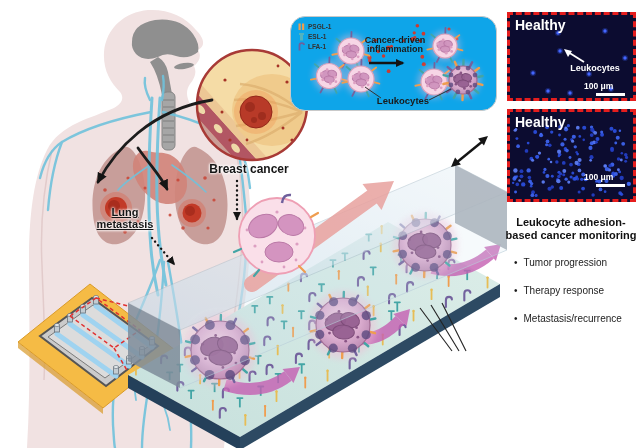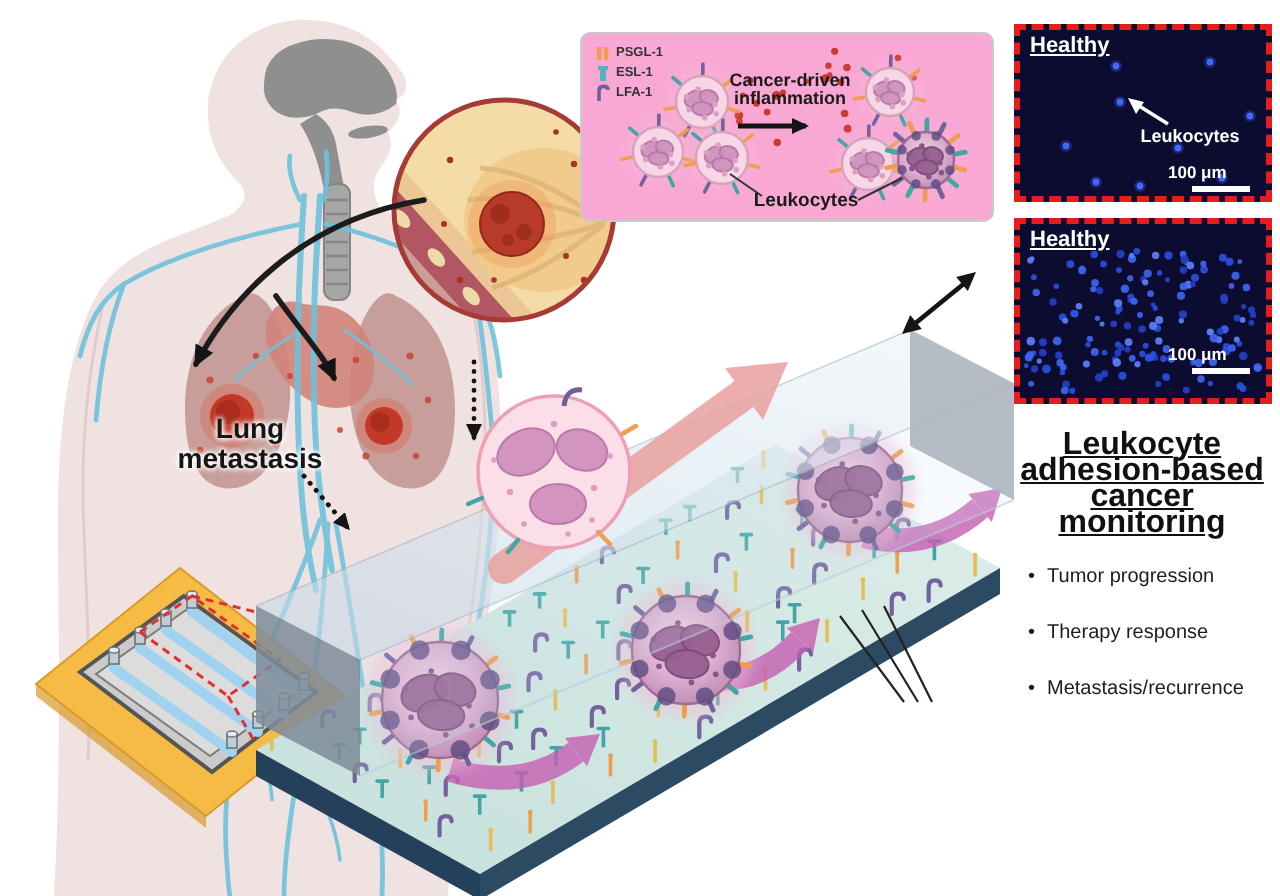--- a/index.html
+++ b/index.html
@@ -2,47 +2,47 @@
 <html><head>
 <meta charset="utf-8">
 <style>
   html,body{margin:0;padding:0;background:#fff;}
   #stage{position:relative;width:640px;height:448px;overflow:hidden;background:#fff;
          font-family:"Liberation Sans",sans-serif;}
   #art{position:absolute;left:0;top:0;z-index:1;}
   .lbl{position:absolute;z-index:6;font-weight:bold;color:#151515;text-align:center;
        line-height:1.08;text-shadow:0 0 3px #fff,0 0 3px #fff,0 0 2px #fff;}
   #breast-label{left:203px;top:163px;width:92px;font-size:12px;}
-  #lungmet-label{left:87px;top:207px;width:76px;font-size:14px;}
+  #lungmet-label{left:87px;top:207px;width:76px;font-size:11px;text-decoration:underline;}
   #chip-label{left:5px;top:396px;width:132px;font-size:13px;}
   #cams-label{left:393px;top:353px;width:120px;font-size:11.5px;}
   
   #inset-box{position:absolute;left:290px;top:16px;width:207px;height:95px;z-index:6;
-             background:#f9a8d4;border:1.5px solid #c9c9c9;border-radius:5px;box-sizing:border-box;}
+             background:#0ea5e9;border:1.5px solid #c9c9c9;border-radius:15px;box-sizing:border-box;}
   #inset-svg{position:absolute;left:0;top:0;}
   .inset-txt{position:absolute;font-weight:bold;color:#1a1a1a;text-align:center;line-height:1.05;}
   #inflam-label{left:60px;top:19px;width:88px;font-size:9px;}
   #inset-leuko-label{left:72px;top:79px;width:80px;font-size:9.5px;}
   #legend{position:absolute;left:6px;top:4px;}
   .leg-row{display:flex;align-items:center;height:10px;}
   .leg-row span{font-size:6.5px;font-weight:bold;color:#333;margin-left:2px;}
   
   .panel{position:absolute;left:507px;width:129px;z-index:6;background:#0c0c30;
          border:3.5px dashed #e51d1d;box-sizing:border-box;overflow:hidden;}
   #panel-healthy{top:12px;height:89px;}
   #panel-cancer{top:109px;height:93px;}
-  .panel-title{position:absolute;left:5px;top:2px;color:#fff;font-weight:bold;font-size:11px;z-index:3;text-decoration:underline;}
+  .panel-title{position:absolute;left:5px;top:2px;color:#fff;font-weight:bold;font-size:14px;z-index:3;}
   .scale-txt{position:absolute;color:#fff;font-weight:bold;font-size:8.5px;z-index:3;text-align:left;width:44px;}
   .scale-bar{position:absolute;height:3px;width:29px;background:#fff;z-index:3;}
   #healthy-anno{position:absolute;left:46px;top:48px;width:78px;color:#fff;font-weight:bold;
                 font-size:9px;z-index:3;text-align:center;}
   .dotlayer{position:absolute;left:0;top:0;z-index:2;}
   
   #monitor{position:absolute;left:504px;top:216px;width:134px;z-index:6;}
-  #monitor-title{font-size:16px;font-weight:bold;color:#111;text-align:center;line-height:13px;text-decoration:underline;}
+  #monitor-title{font-size:11px;font-weight:bold;color:#111;text-align:center;line-height:13px;}
   #monitor-list{margin:15px 0 0 0;padding:0;list-style:none;}
   #monitor-list li{display:flex;font-size:10px;color:#1c1c1c;margin-bottom:17px;line-height:11px;}
   #monitor-list li .dot{margin:0 6px 0 10px;font-size:10px;}
 </style>
 </head>
 <body>
 
 <div id="stage">
 
 <svg id="art" width="640" height="448" viewBox="0 0 640 448">
@@ -531,20 +531,21 @@
     <path d="M152,238 L174,264" marker-end="url(#mS)"></path>
   </g>
 
   <g>
     <line x1="456" y1="163" x2="483" y2="141" stroke="#141414" stroke-width="2.4"></line>
     <polygon points="488,136 483.9,145.5 478.1,138.5" fill="#141414"></polygon>
     <polygon points="451,167 460.9,164.5 455.1,157.5" fill="#141414"></polygon>
   </g>
 </svg>
 
+<div class="lbl" id="breast-label">Breast cancer</div>
 <div class="lbl" id="lungmet-label">Lung metastasis</div>
 
 <div id="inset-box">
   <svg id="inset-svg" width="204" height="92" viewBox="0 0 204 92">
     <g id="inset-red-dots">
           <circle cx="100.53122062375769" cy="29.245511095039546" r="1.539940837584436" fill="#cc3b30"></circle>
           <circle cx="97.23748601227999" cy="30.78886839095503" r="2.2703869057819244" fill="#cc3b30"></circle>
           <circle cx="129.4255392397754" cy="23.981594564393163" r="1.7314129306934773" fill="#cc3b30"></circle>
           <circle cx="123.23736866237596" cy="15.820660341531038" r="1.6082495489157735" fill="#cc3b30"></circle>
           <circle cx="112.47472104756162" cy="23.684105468913913" r="1.316337862238288" fill="#cc3b30"></circle>

